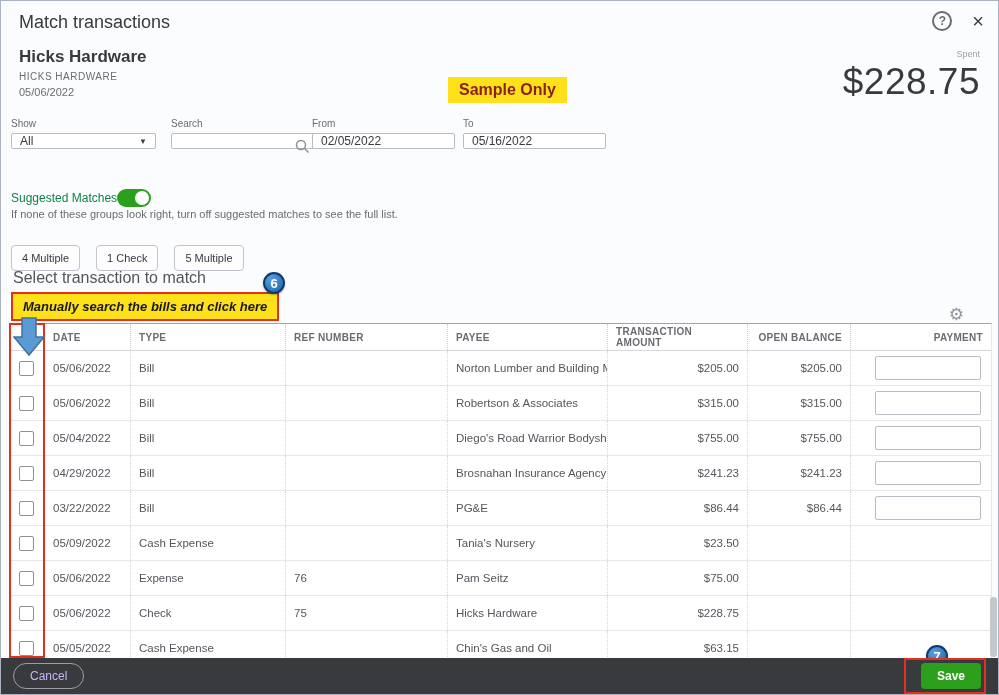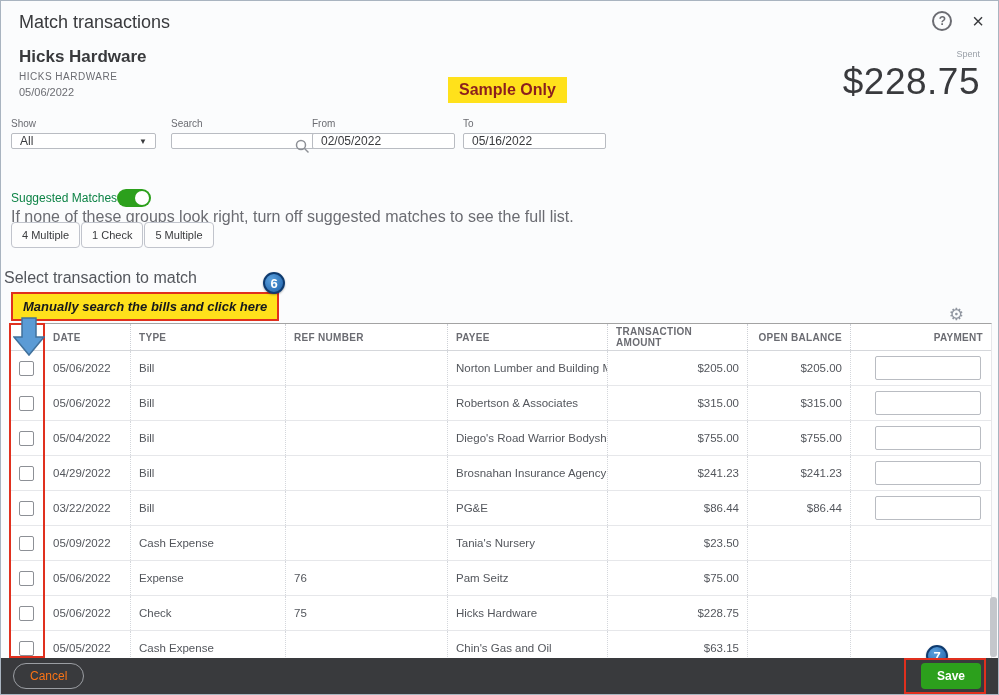--- a/index.html
+++ b/index.html
@@ -39,27 +39,27 @@
   .caret { position: absolute; right: 8px; font-size: 8px; color: #393a3d; }
   .fcontrol input { border: none; outline: none; width: 100%; height: 100%; font-size: 12px;
     font-family: "Liberation Sans", sans-serif; color: #393a3d; background: transparent; }
   .search-svg { position: absolute; right: 5px; top: 4px; }
   
   .suggested { position: absolute; top: 188px; left: 10px; display: flex; align-items: center; }
   .suggested-label { font-size: 12px; color: #0d8346; }
   .toggle { width: 34px; height: 18px; background: #2ca01c; border-radius: 9px; position: relative; cursor: pointer; }
   .toggle .knob { position: absolute; right: 2px; top: 2px; width: 14px; height: 14px;
     background: #fff; border-radius: 50%; }
-  .hint { position: absolute; top: 207px; left: 10px; font-size: 16px; color: #6b6c72; }
-  
-  .groups { position: absolute; top: 221px; left: 10px; display: flex; gap: 1px; }
+  .hint { position: absolute; top: 207px; left: 10px; font-size: 11px; color: #6b6c72; }
+  
+  .groups { position: absolute; top: 244px; left: 10px; display: flex; gap: 16px; }
   .group-btn { border: 1px solid #c1c4cc; border-radius: 4px; background: #fdfdfd;
     font-size: 11px; color: #393a3d; padding: 6px 10px; cursor: pointer; font-family: inherit; }
   
-  .section-heading { position: absolute; top: 268px; left: 3px; font-size: 16px; color: #53565c; }
+  .section-heading { position: absolute; top: 268px; left: 12px; font-size: 16px; color: #53565c; }
   .num-badge { position: absolute; width: 22px; height: 22px; border-radius: 50%;
     background: radial-gradient(circle at 35% 30%, #5aa0dd, #1d5fa8);
     border: 2px solid #0e3a6e; color: #fff; font-size: 13px; font-weight: bold;
     display: flex; align-items: center; justify-content: center; z-index: 20; box-shadow: 0 1px 2px rgba(0,0,0,.3); }
   .badge-6 { left: 262px; top: 271px; }
   .badge-7 { right: 50px; bottom: 27px; }
   .manual-note { position: absolute; top: 291px; left: 10px; background: #ffe11b;
     border: 2px solid #e0301e; padding: 5px 10px; font-size: 13px; font-weight: bold; color: #16181c; z-index: 15; font-style: italic; }
   .arrow-down { position: absolute; left: 12px; top: 316px; z-index: 16; }
   .gear { position: absolute; right: 34px; top: 303px; font-size: 17px; color: #9096a0; cursor: pointer; }
@@ -82,21 +82,21 @@
     font-family: inherit; font-size: 12px; }
   .c-payment { justify-content: flex-end; }
   .red-col-outline { position: absolute; left: 8px; top: 322px; width: 36px; height: 335px;
     border: 2px solid #e0301e; z-index: 14; pointer-events: none; }
   .scroll-thumb { position: absolute; right: 1px; top: 596px; width: 7px; height: 60px;
     background: #c4c7cc; border-radius: 3px; z-index: 30; }
   
   .footer { position: absolute; left: 0; right: 0; bottom: 0; height: 36px; background: #393a3d;
     display: flex; align-items: center; justify-content: space-between; padding: 0 12px; z-index: 25; }
   .cancel-btn { border: 1px solid #9b9ea3; border-radius: 15px; background: transparent;
-    color: #f97316; font-size: 12px; padding: 5px 16px; cursor: pointer; font-family: inherit; }
+    color: #c4b5fd; font-size: 12px; padding: 5px 16px; cursor: pointer; font-family: inherit; }
   .save-wrap { position: relative; border: 2px solid #e0301e; padding: 3px; }
   .save-btn { background: #2ca01c; border: none; border-radius: 4px; color: #fff;
     font-size: 12px; font-weight: bold; padding: 6px 16px; cursor: pointer; font-family: inherit; margin-left: 12px; }
 </style>
 </head>
 <body>
 
 <div id="app">
 
   <div class="titlebar">

